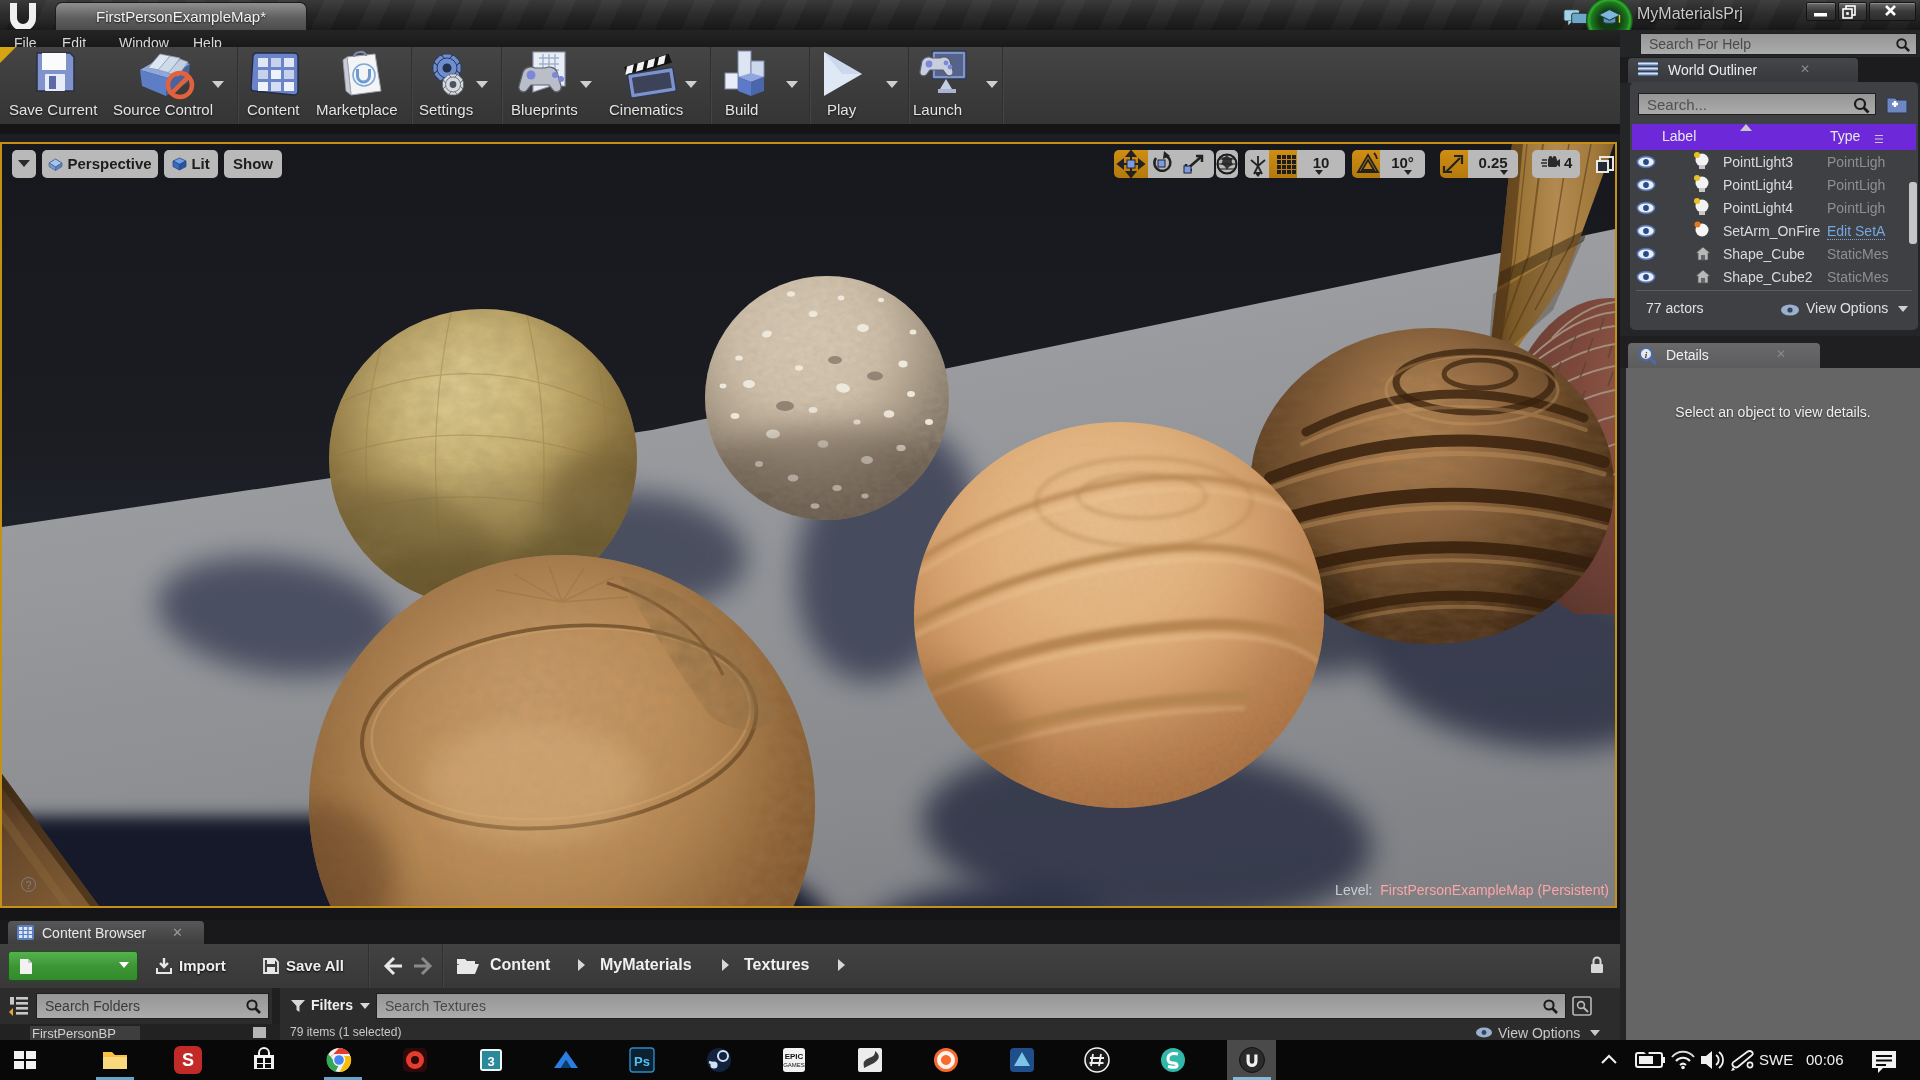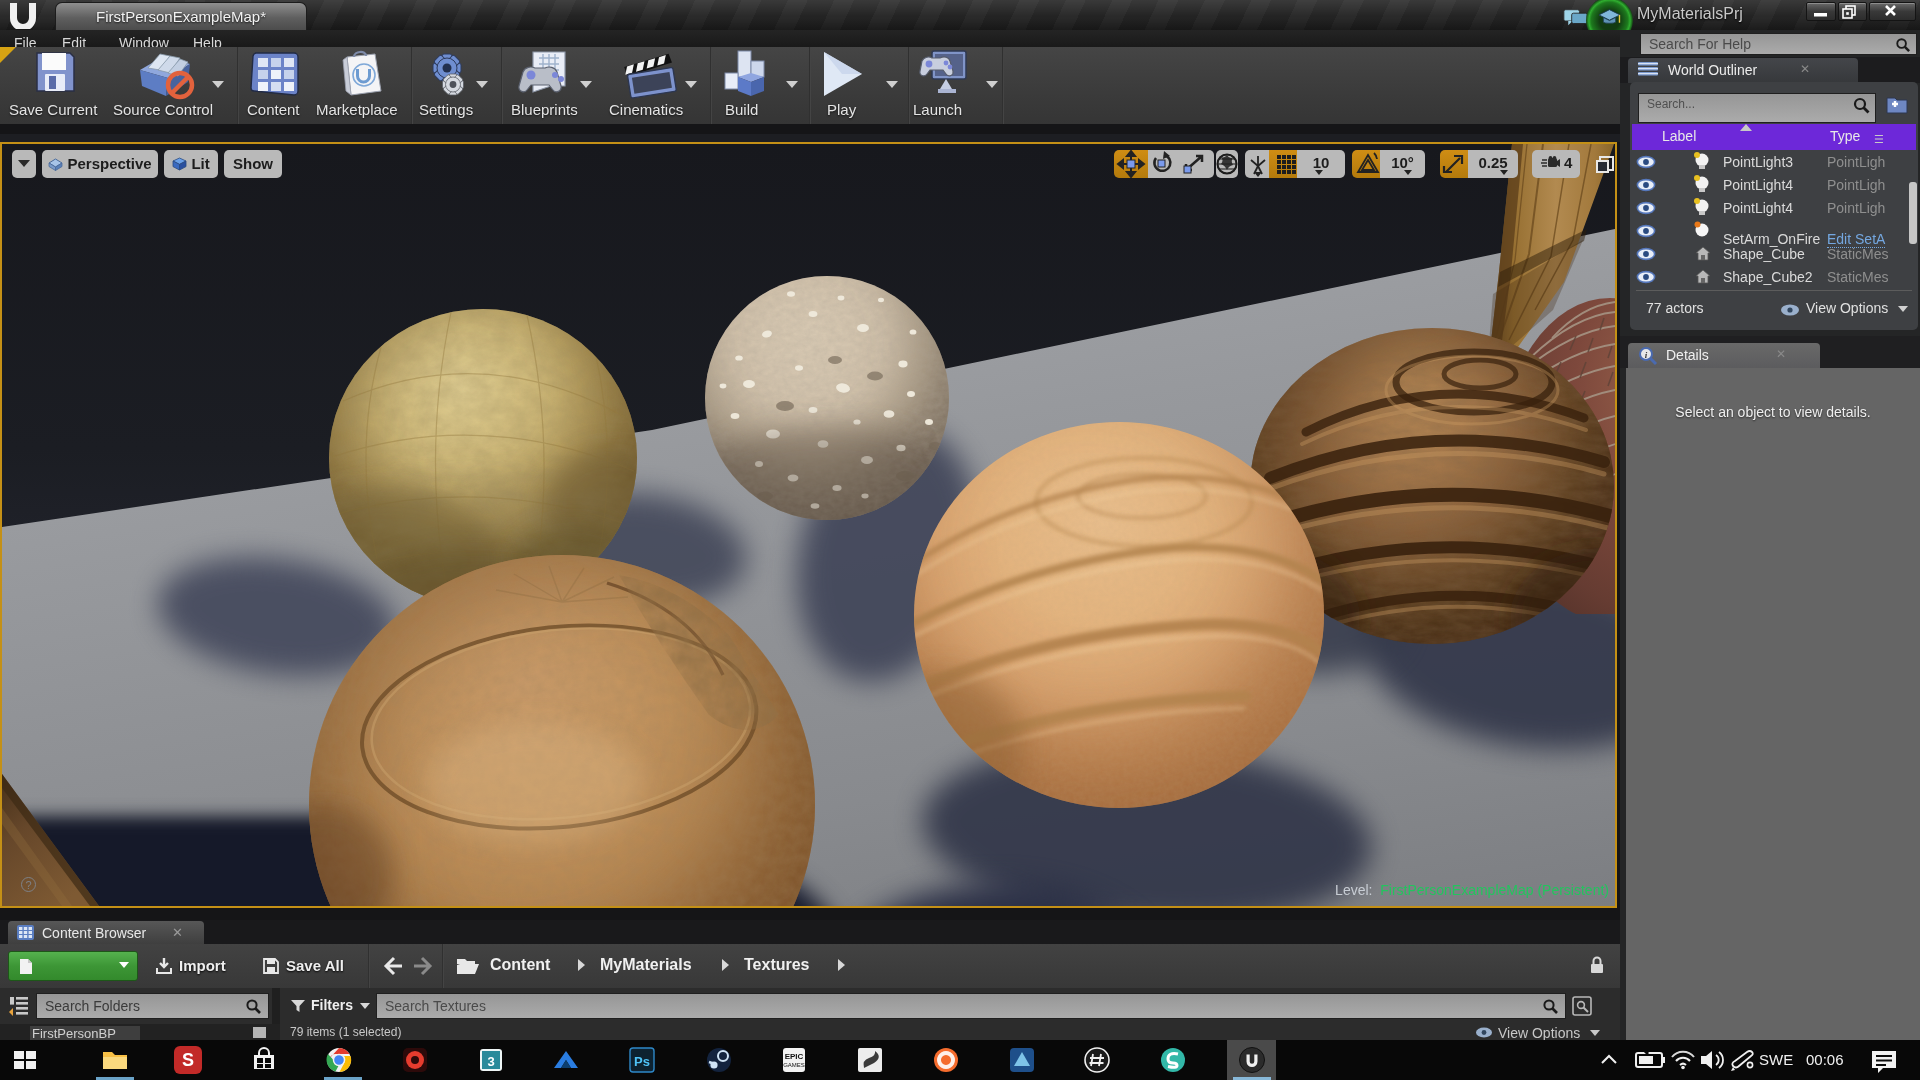--- a/index.html
+++ b/index.html
@@ -630,21 +630,21 @@
     <svg class="abs" style="left:1350px;top:6px;" width="76" height="28" viewBox="0 0 76 28">
       <path d="M16 5 L26 22 H6 Z M16 10 L22 20 H10 Z" fill="none" stroke="#222" stroke-width="1.8"></path>
       <path d="M22 3 a10 10 0 0 1 3 6" fill="none" stroke="#222" stroke-width="1.8"></path>
       <path d="M52 20 l4 5 4 -5 Z" fill="#222"></path>
     </svg>
     <svg class="abs" style="left:1438px;top:6px;" width="82" height="28" viewBox="0 0 82 28">
       <path d="M6 22 L20 8 M14 6 h8 v8 M12 22 h-8 v-6" stroke="#222" stroke-width="2.2" fill="none"></path>
       <path d="M60 20 l4 5 4 -5 Z" fill="#222"></path>
     </svg>
 
-    <div class="abs" style="left:1160px;top:738px;width:447px;text-align:right;font-size:14px;color:#c8cdd4;">Level:&nbsp; <span style="color:#22c55e;text-align:center;">FirstPersonExampleMap (Persistent)</span></div>
+    <div class="abs" style="left:1160px;top:738px;width:447px;text-align:right;font-size:14px;color:#c8cdd4;">Level:&nbsp; <span style="color:#fca5a5;text-align:center;">FirstPersonExampleMap (Persistent)</span></div>
     <div class="abs" style="left:19px;top:733px;width:15px;height:15px;border:1.5px solid #7e8187;border-radius:50%;color:#7e8187;font-size:11px;text-align:center;line-height:14px;">?</div>
   </div>
     </div>
   <div id="cb" class="abs">
     <div id="cbtabrow"></div>
     <div id="cbtab">
       <svg class="abs" style="left:9px;top:4px;" width="17" height="15" viewBox="0 0 17 15">
         <rect x="0" y="0" width="17" height="15" rx="2" fill="#5a7ec2"></rect>
         <g fill="#dce6f5">
             <rect x="2" y="2" width="3.4" height="3"></rect>
@@ -771,21 +771,21 @@
         <g fill="#d8e2f2">
             <rect x="0" y="1" width="20" height="1.2"></rect>
             <rect x="0" y="6" width="20" height="1.2"></rect>
             <rect x="0" y="11" width="20" height="1.2"></rect>
           </g>
       </svg>
       <span style="position:absolute;left:40px;top:4px;color:#ececec;font-size:14px;">World Outliner</span>
       <span style="position:absolute;left:172px;top:4px;color:#8a8a8a;font-size:12px;">✕</span>
     </div>
     <div id="outlinerbody">
-      <div class="input" style="position:absolute;left:8px;top:11px;width:238px;height:30px;line-height:21px;padding-left:8px;font-size:12px;color:#505050;">Search...
+      <div class="input" style="position:absolute;left:8px;top:11px;width:238px;height:22px;line-height:21px;padding-left:8px;font-size:15px;color:#505050;">Search...
         <svg style="position:absolute;right:5px;top:3px;" width="17" height="17" viewBox="0 0 17 17">
             <circle cx="7" cy="7" r="5" fill="none" stroke="#1a1a1a" stroke-width="2.2"></circle>
             <path d="M10.5 10.5 L15.5 15.5" stroke="#1a1a1a" stroke-width="2.8"></path>
           </svg>
       </div>
       <svg style="position:absolute;left:254px;top:12px;" width="26" height="22" viewBox="0 0 26 22">
           <path d="M3 4 h8 l2 2 h10 v13 h-20Z" fill="#6e87c2" stroke="#2c3650" stroke-width="1"></path>
           <path d="M8 10 h6 M11 7 v6" stroke="#fff" stroke-width="2.4"></path>
         </svg>
       <div style="position:absolute;left:2px;top:42px;width:284px;height:26px;background:#6d28d9;">
@@ -800,21 +800,21 @@
             <span class="otyp">PointLigh</span>
           </div>
         <div class="orow" style="top:92px;">
             <span class="olbl">PointLight4</span>
             <span class="otyp">PointLigh</span>
           </div>
         <div class="orow" style="top:115px;">
             <span class="olbl">PointLight4</span>
             <span class="otyp">PointLigh</span>
           </div>
-        <div class="orow" style="top:146px;">
+        <div class="orow" style="top:138px;">
             <span class="olbl">SetArm_OnFire</span>
             <span class="otyp" style="color:#74a7e0;border-bottom:1px dotted #74a7e0;">Edit SetA</span>
           </div>
         <div class="orow" style="top:161px;">
             <span class="olbl">Shape_Cube</span>
             <span class="otyp">StaticMes</span>
           </div>
         <div class="orow" style="top:184px;">
             <span class="olbl">Shape_Cube2</span>
             <span class="otyp">StaticMes</span>

